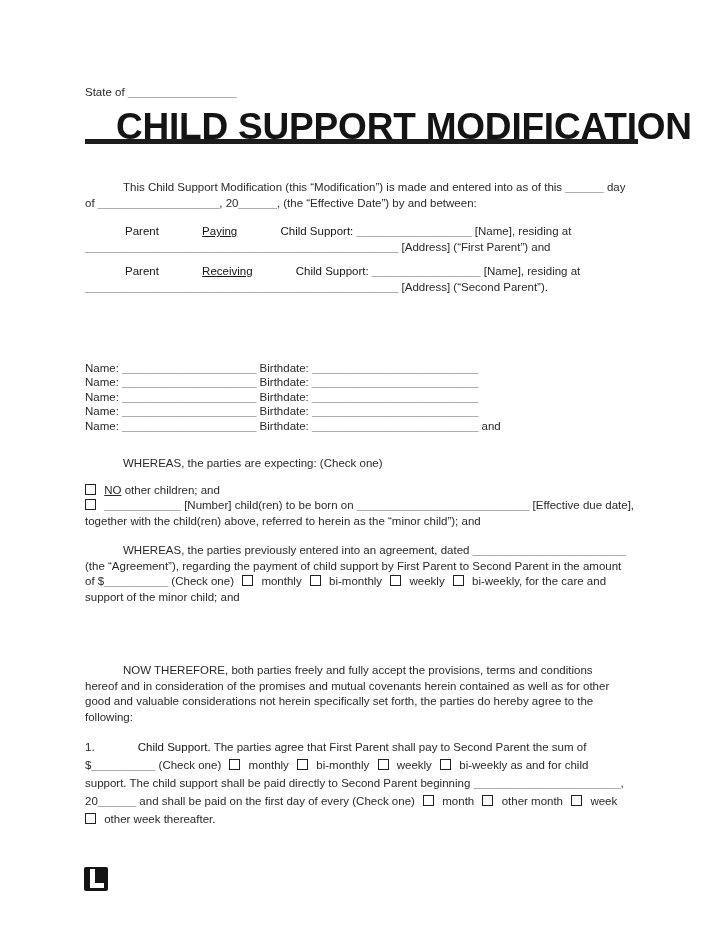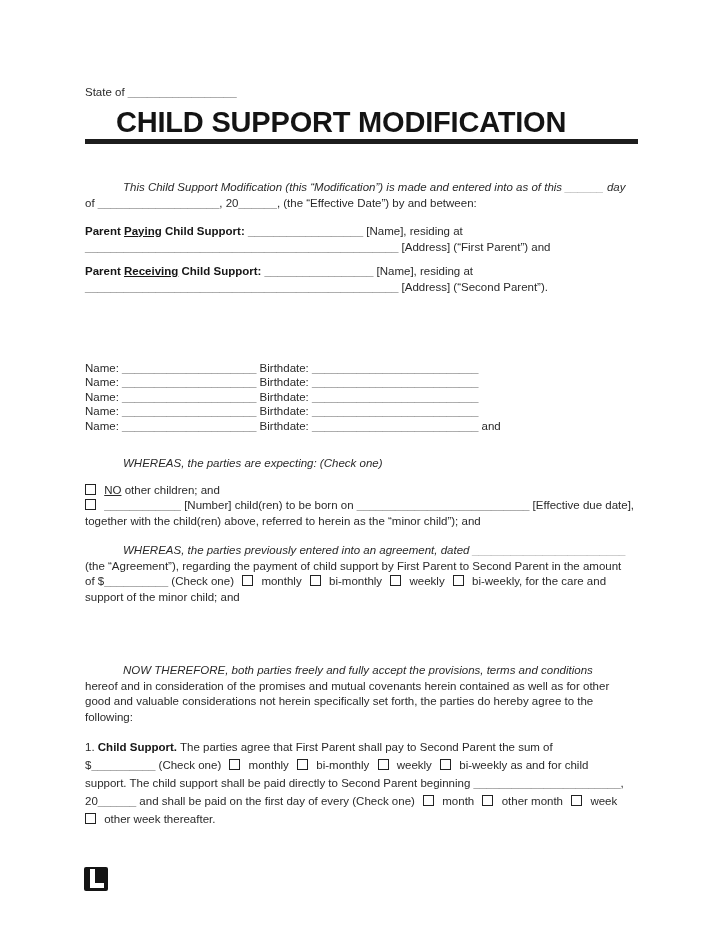--- a/index.html
+++ b/index.html
@@ -14,36 +14,36 @@
   }
   .block{
     position:absolute;
     left:85px;
     width:555px;
     white-space:pre;
   }
   .line{line-height:15.5px;}
   .rows .line{line-height:14.4px;}
   .sec1 .line{line-height:18px;}
-  .indent .line:first-child{text-indent:38px;font-style:italic;}
-  .b{font-weight:bold;color:#161616;}
+  .indent .line:first-child{text-indent:38px;}
+  .b{font-weight:normal;color:#161616;margin-left:40px;}
   .u{text-decoration:underline;}
   .blank{color:#8f8f8f;}
   .cb{
     display:inline-block;
     width:9px;height:9px;
     border:1.5px solid #222222;
     background:#ffffff;
     vertical-align:-1px;
     margin:0 5px;
   }
   .line .cb:first-child{margin-left:0;}
   .doc-title{
     position:absolute;left:85px;top:106px;width:555px;
-    font-weight:bold;font-size:29px;letter-spacing:-0.2px;
+    font-weight:bold;font-size:37px;letter-spacing:-0.2px;
     color:#141414;text-indent:31px;white-space:pre;
   }
   .title-rule{
     position:absolute;left:85px;top:139px;width:553px;height:5px;
     background:#1d1d1d;
   }
   .logo{position:absolute;left:84px;top:865px;width:25px;height:27px;}
 </style>
 </head>
 <body>

